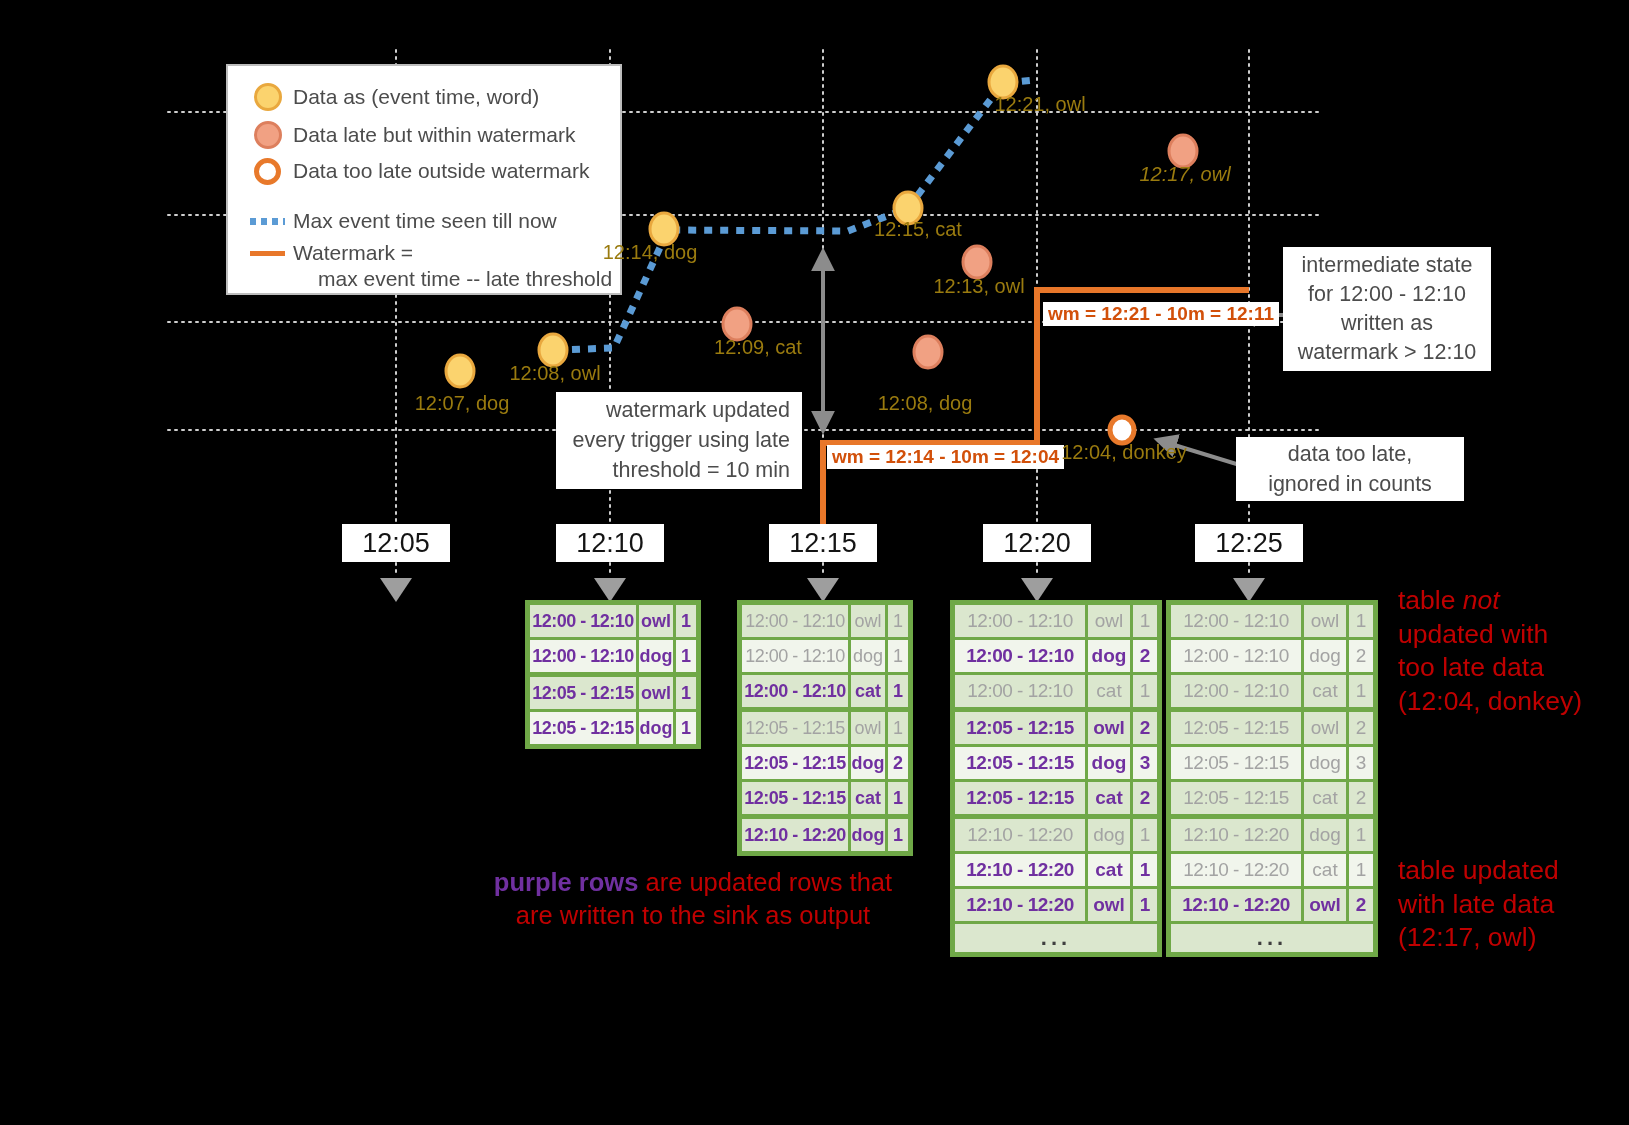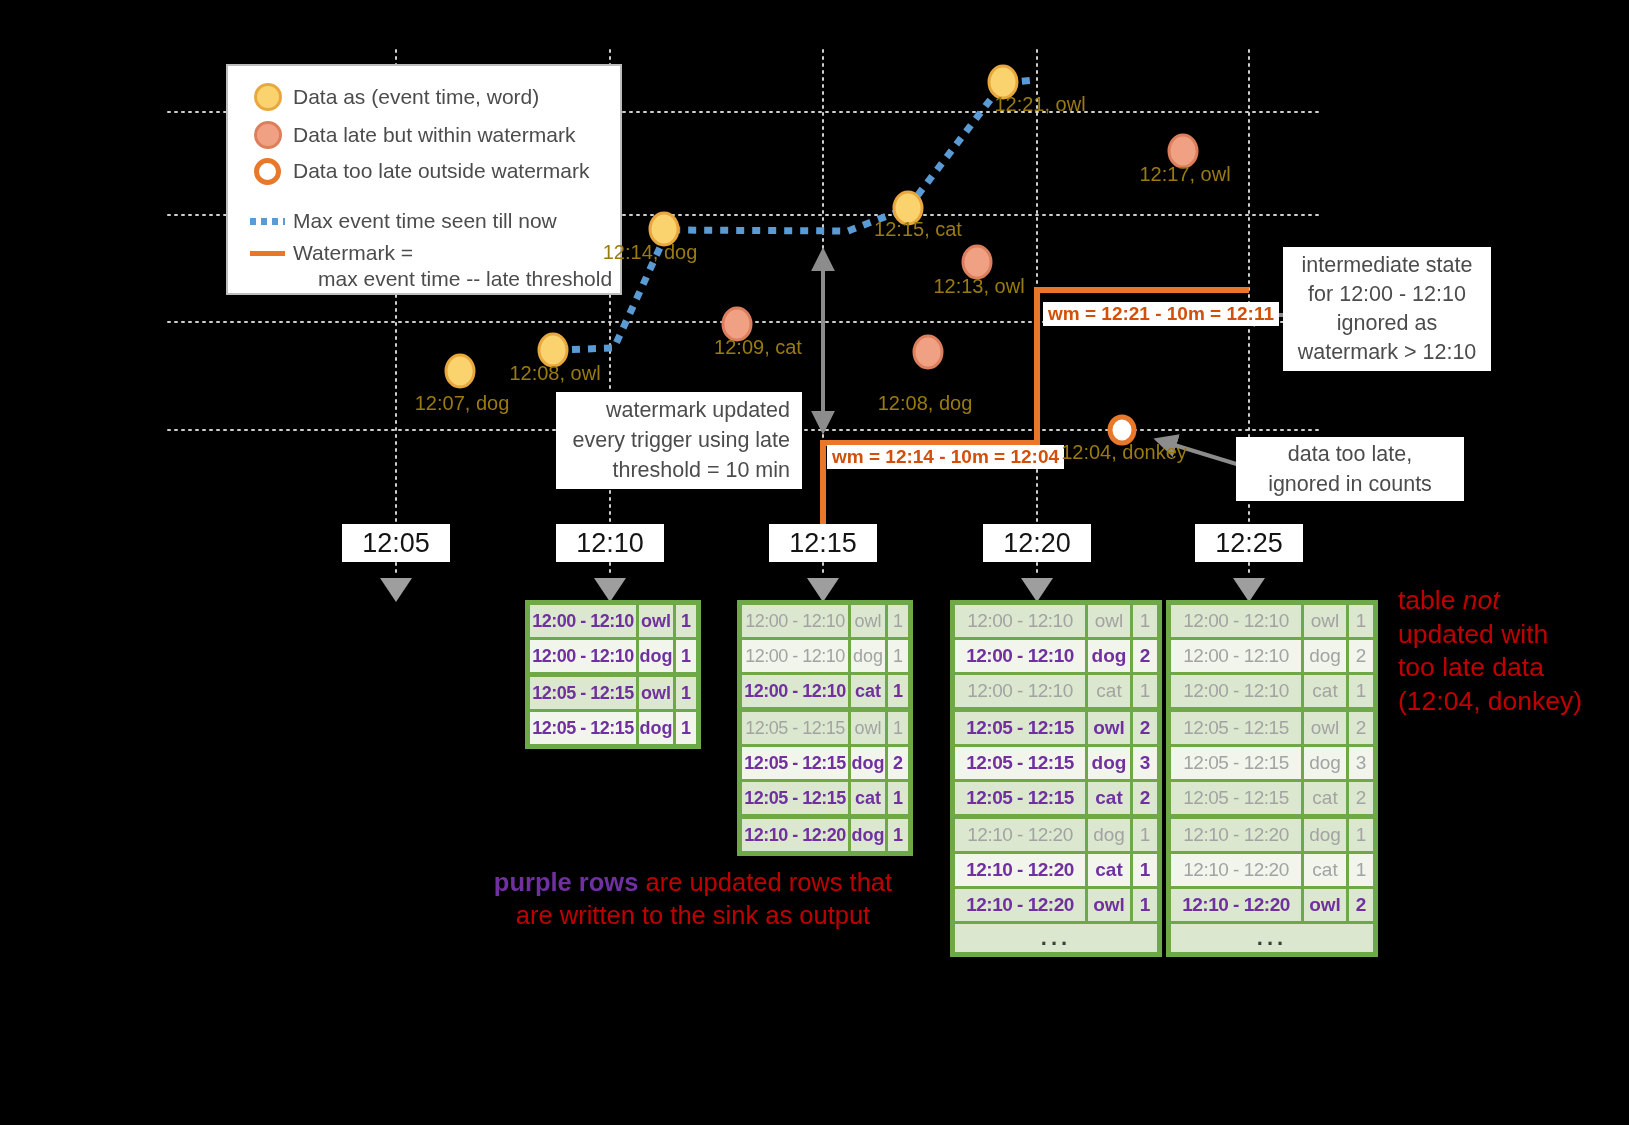--- a/index.html
+++ b/index.html
@@ -161,21 +161,21 @@
   </div>
 
   <div class="ann" id="ann-watermark-updated">
     <div>watermark updated</div>
     <div>every trigger using late</div>
     <div>threshold = 10 min</div>
   </div>
   <div class="ann" id="ann-intermediate">
     <div>intermediate state</div>
     <div>for 12:00 - 12:10</div>
-    <div>ignored as</div>
+    <div>written as</div>
     <div>watermark &gt; 12:10</div>
   </div>
   <div class="ann" id="ann-too-late">
     <div>data too late,</div>
     <div>ignored in counts</div>
   </div>
 
   <div class="tbox" id="tb-0">12:05</div>
   <div class="tbox" id="tb-1">12:10</div>
   <div class="tbox" id="tb-2">12:15</div>
@@ -183,36 +183,41 @@
   <div class="tbox" id="tb-4">12:25</div>
 
   <div class="wmlab" id="wm-label-0">wm = 12:14 - 10m = 12:04</div>
   <div class="wmlab" id="wm-label-1">wm = 12:21 - 10m = 12:11</div>
 
   <div class="rednote" id="note-not-updated">
     <div>table <i>not</i></div>
     <div>updated with</div>
     <div>too late data</div>
     <div>(12:04, donkey)</div>
+  </div>
+  <div class="rednote" id="note-updated">
+    <div>table updated</div>
+    <div>with late data</div>
+    <div>(12:17, owl)</div>
   </div>
 
   <div id="purple-note">
     <div><span class="hl">purple rows</span><span> are updated rows that</span></div>
     <div>are written to the sink as output</div>
   </div>
 
 <div class="plabel" style="left: 462px; top: 392px;">12:07, dog</div>
     <div class="plabel" style="left: 555px; top: 362px;">12:08, owl</div>
     <div class="plabel" style="left: 650px; top: 241px;">12:14, dog</div>
     <div class="plabel" style="left: 918px; top: 218px;">12:15, cat</div>
     <div class="plabel" style="left: 1040px; top: 93px;">12:21, owl</div>
     <div class="plabel" style="left: 736px; top: 336px; margin-left: 22px;">12:09, cat</div>
     <div class="plabel" style="left: 979px; top: 275px;">12:13, owl</div>
     <div class="plabel" style="left: 925px; top: 364px; margin-top: 28px;">12:08, dog</div>
-    <div class="plabel" style="left: 1185px; top: 163px;">12:17, owl</div>
+    <div class="plabel" style="left: 1185px; top: 163px; font-style: italic;">12:17, owl</div>
     <div class="plabel" style="left: 1124px; top: 441px;">12:04, donkey</div>
     <div class="tbl small" style="left: 525px;">
       <div class="trow">
         <div class="tcell dark upd cw" style="width: 106px;">12:00 - 12:10</div>
         <div class="tcell dark upd " style="width: 34px; margin-left: 3px;">owl</div>
         <div class="tcell dark upd " style="width: 20px; margin-left: 3px;">1</div>
       </div>
       <div class="trow" style="margin-top: 3px;">
         <div class="tcell light upd cw" style="width: 106px;">12:00 - 12:10</div>
         <div class="tcell light upd " style="width: 34px; margin-left: 3px;">dog</div>

